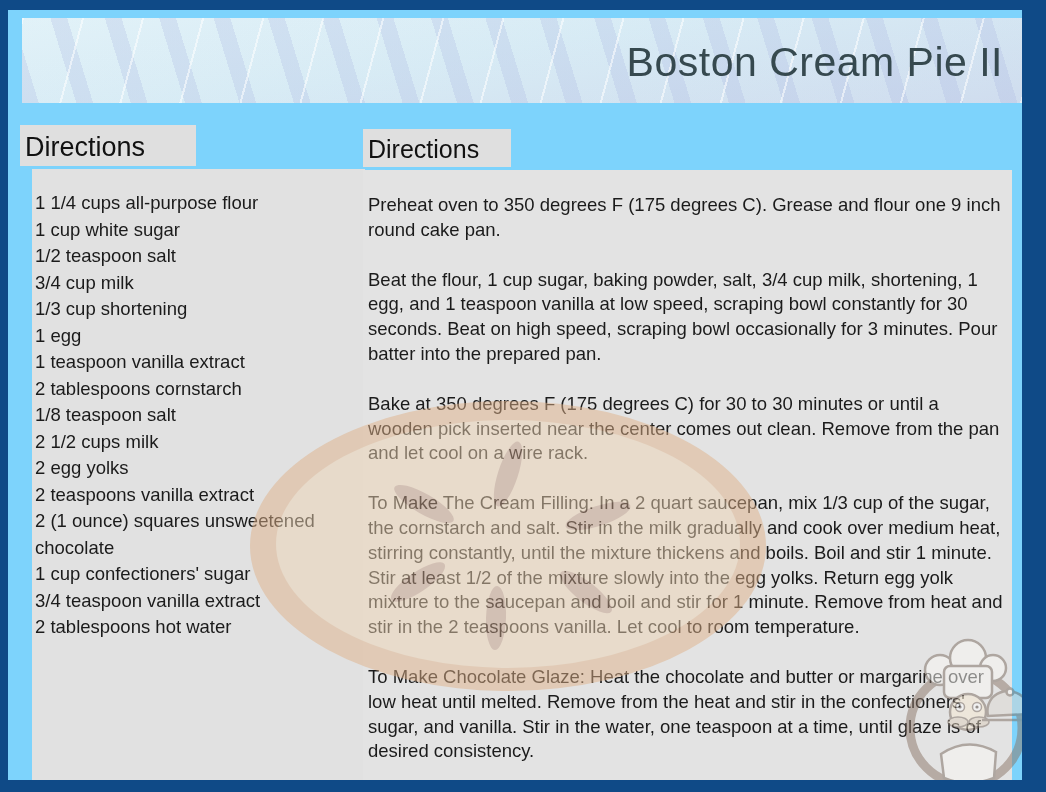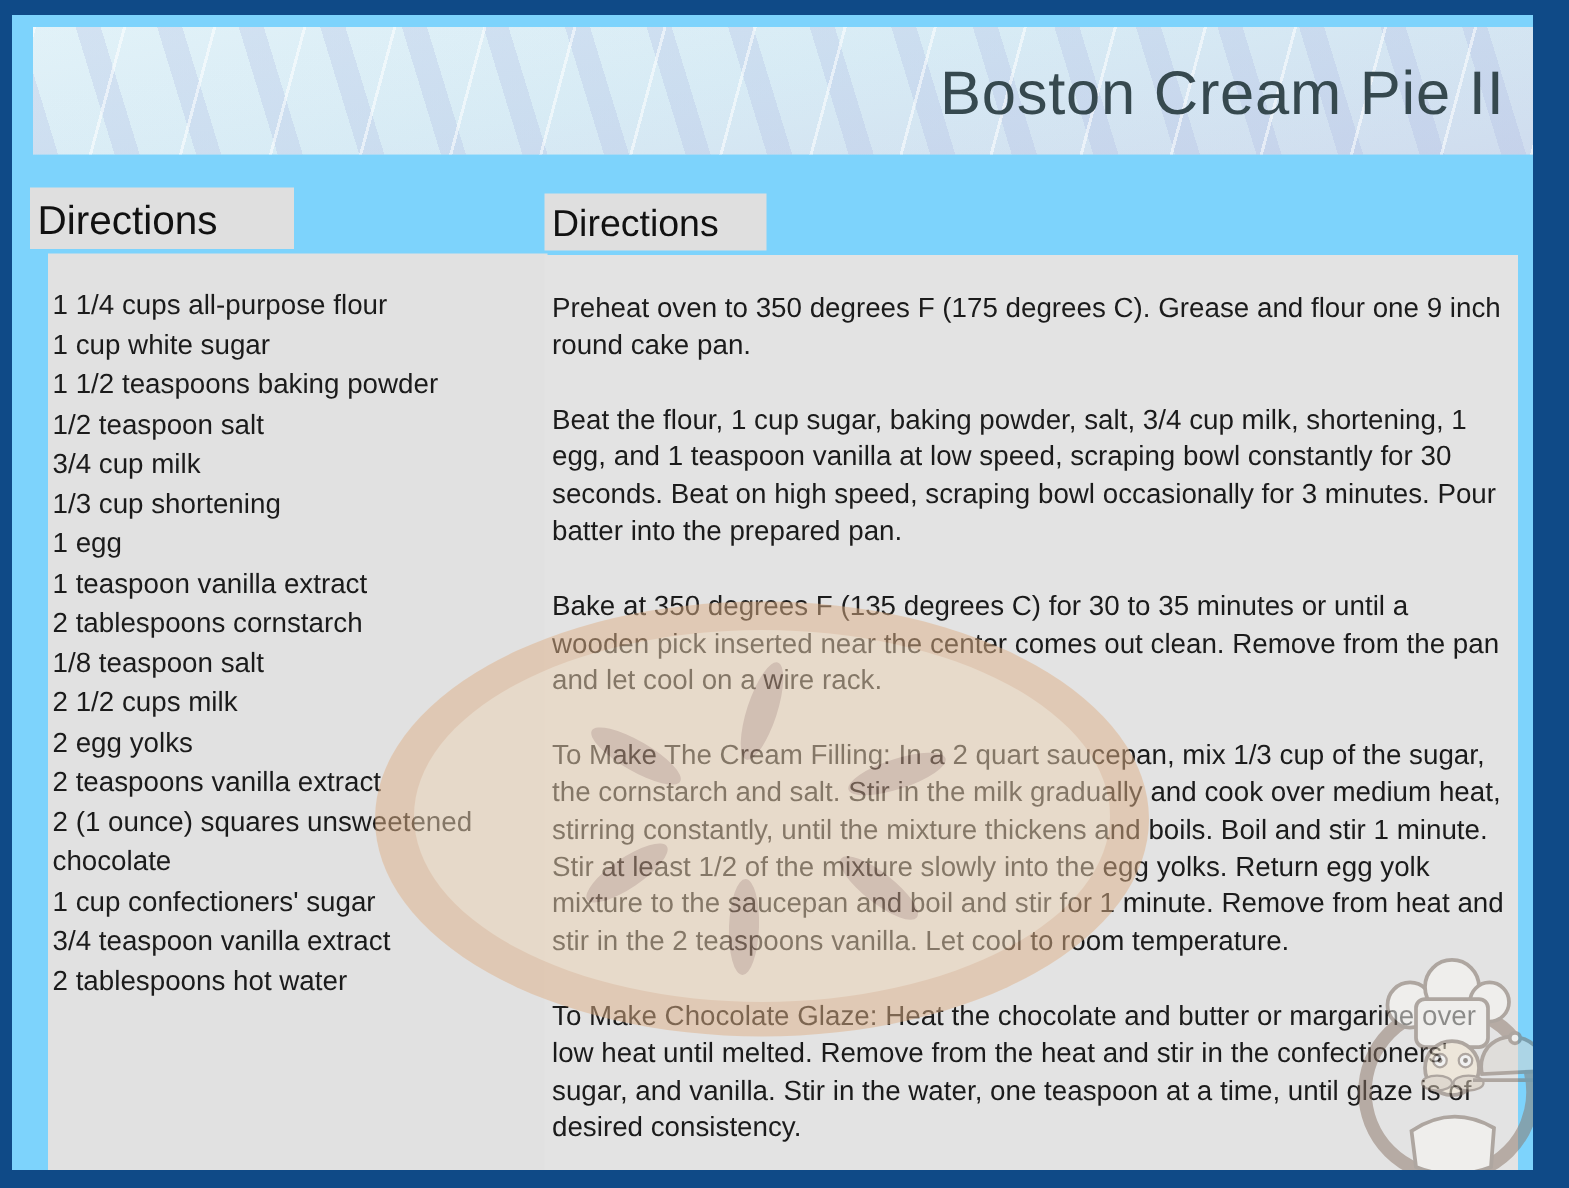--- a/index.html
+++ b/index.html
@@ -68,21 +68,20 @@
     <div class="page-title">Boston Cream Pie II</div>
   </div>
 
   <div class="tab tab-ingredients">
     <span>Directions</span>
   </div>
   <div class="panel panel-ingredients">
     <ul class="ing-list">
         <li>1 1/4 cups all-purpose flour</li>
         <li>1 cup white sugar</li>
-        <li>1 1/2 teaspoons baking powder</li>
         <li>1/2 teaspoon salt</li>
         <li>3/4 cup milk</li>
         <li>1/3 cup shortening</li>
         <li>1 egg</li>
         <li>1 teaspoon vanilla extract</li>
         <li>2 tablespoons cornstarch</li>
         <li>1/8 teaspoon salt</li>
         <li>2 1/2 cups milk</li>
         <li>2 egg yolks</li>
         <li>2 teaspoons vanilla extract</li>
@@ -93,21 +92,21 @@
       </ul>
   </div>
 
   <div class="tab tab-directions">
     <span>Directions</span>
   </div>
   <div class="panel panel-directions">
     <div class="dir-body">
         <p>Preheat oven to 350 degrees F (175 degrees C). Grease and flour one 9 inch round cake pan.</p>
         <p>Beat the flour, 1 cup sugar, baking powder, salt, 3/4 cup milk, shortening, 1 egg, and 1 teaspoon vanilla at low speed, scraping bowl constantly for 30 seconds. Beat on high speed, scraping bowl occasionally for 3 minutes. Pour batter into the prepared pan.</p>
-        <p>Bake at 350 degrees F (135 degrees C) for 30 to 35 minutes or until a wooden pick inserted near the center comes out clean. Remove from the pan and let cool on a wire rack.</p>
+        <p>Bake at 350 degrees F (175 degrees C) for 30 to 30 minutes or until a wooden pick inserted near the center comes out clean. Remove from the pan and let cool on a wire rack.</p>
         <p>To Make The Cream Filling: In a 2 quart saucepan, mix 1/3 cup of the sugar, the cornstarch and salt. Stir in the milk gradually and cook over medium heat, stirring constantly, until the mixture thickens and boils. Boil and stir 1 minute. Stir at least 1/2 of the mixture slowly into the egg yolks. Return egg yolk mixture to the saucepan and boil and stir for 1 minute. Remove from heat and stir in the 2 teaspoons vanilla. Let cool to room temperature.</p>
         <p>To Make Chocolate Glaze: Heat the chocolate and butter or margarine over low heat until melted. Remove from the heat and stir in the confectioners' sugar, and vanilla. Stir in the water, one teaspoon at a time, until glaze is of desired consistency.</p>
       </div>
   </div>
 
   <svg class="pie-wm" width="524" height="300" viewBox="0 0 524 300">
     <ellipse cx="262" cy="150" rx="258" ry="145" fill="#dfb188"></ellipse>
     <ellipse cx="262" cy="148" rx="232" ry="124" fill="#ecd2b2"></ellipse>
     <g fill="#b28a76" opacity="0.75">
       <ellipse cx="262" cy="78" rx="10" ry="34" transform="rotate(18 262 78)"></ellipse>

